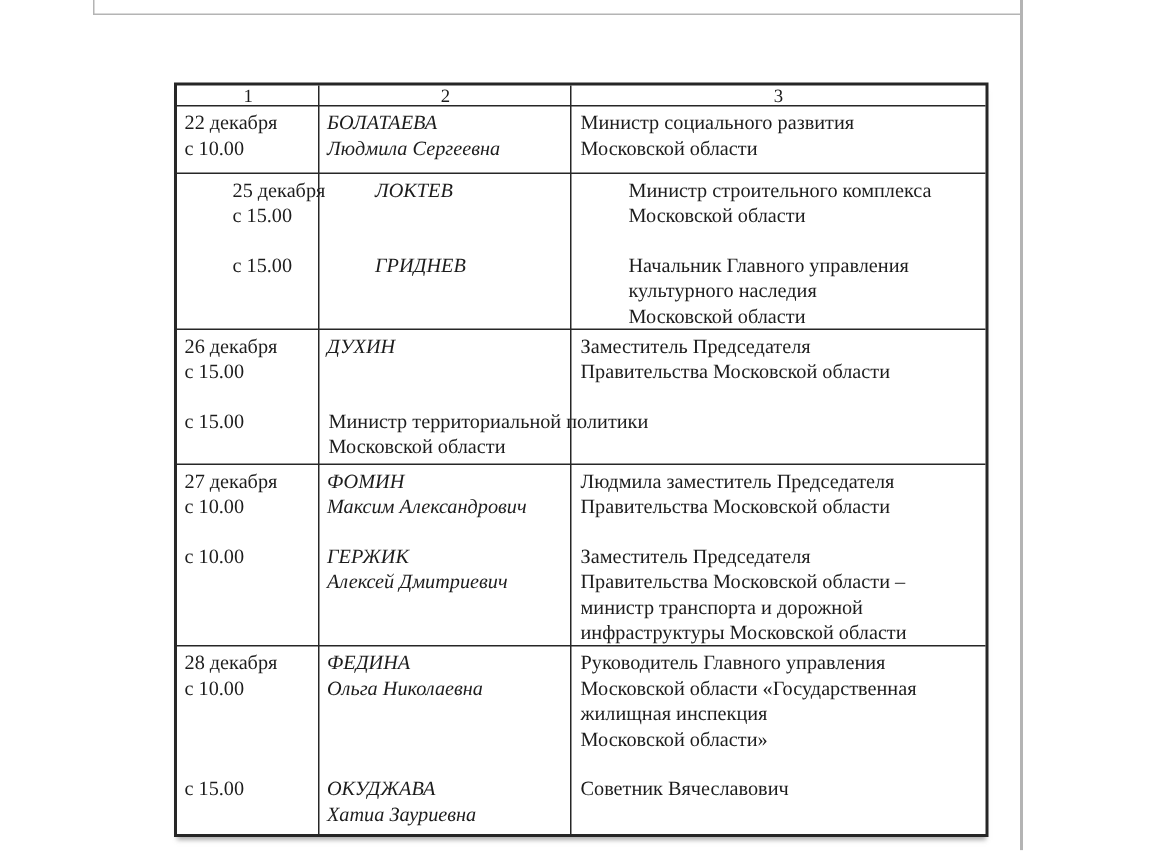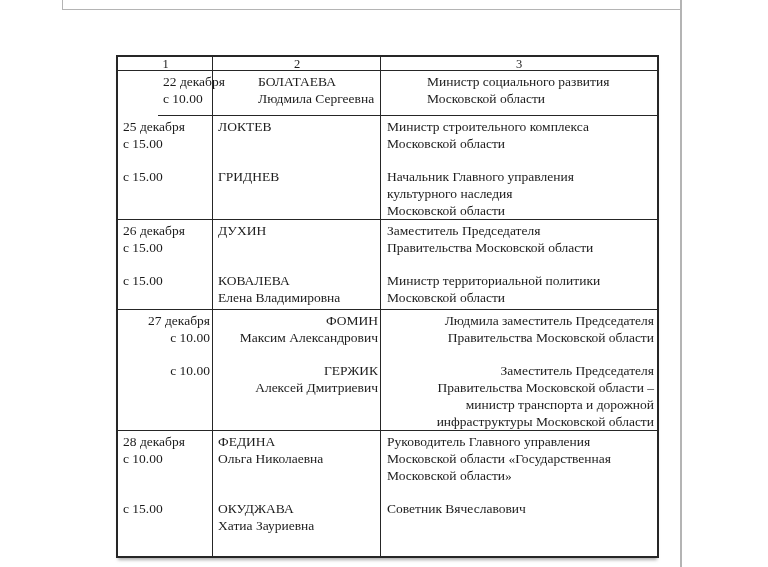--- a/index.html
+++ b/index.html
@@ -29,31 +29,31 @@
     display:flex; height:14px; line-height:14px; font-size:12.5px;
     border-bottom:1.5px solid var(--border,#262626); text-align:center;
   }
   .trow.header .hc { box-sizing:border-box; }
   .trow.header .hc.c1 { width:95px; }
   .trow.header .hc.c2 { width:168px; }
   .trow.header .hc.c3 { flex:1; }
 
   .trow.body { border-bottom:1.5px solid var(--border,#262626); padding:2px 0 0; }
   .trow.body:last-child { border-bottom:none; }
-  .trow.r0 { min-height:45px;margin-left:40px; }
-  .trow.r1 { min-height:100px; }
+  .trow.r0 { min-height:45px; }
+  .trow.r1 { min-height:100px;padding-left:32px; }
   .trow.r2 { min-height:90px; }
-  .trow.r3 { min-height:120px;text-align:right; }
+  .trow.r3 { min-height:120px; }
   .trow.r4 { min-height:125px; }
 
   .entry { display:flex; }
   .entry + .entry { margin-top:16px; }
   .cell { box-sizing:border-box; }
   .cell.c1 { width:95px;  padding:0 3px 0 5px; }
-  .cell.c2 { width:168px; padding:0 3px 0 5px; }
+  .cell.c2 { width:168px; padding:0 3px 0 5px;font-style:italic; }
   .cell.c3 { flex:1;      padding:0 3px 0 6px; }
   .ln { white-space:nowrap; height:17px; }
 </style>
 </head>
 <body>
 
 <div class="screen" style="--bg: #ffffff; --text: #1c1c1c; --border: #262626; --pageline: #b4b4b4;">
   <div class="page-line top"></div>
   <div class="page-line left"></div>
   <div class="page-line right"></div>
@@ -121,24 +121,20 @@
           </div>
           <div class="cell c3">
             <div class="ln">Заместитель Председателя</div>
             <div class="ln">Правительства Московской области</div>
           </div>
         </div>
         <div class="entry">
           <div class="cell c1">
             <div class="ln">с 15.00</div>
           </div>
-          <div class="cell c2">
-            <div class="ln">КОВАЛЕВА</div>
-            <div class="ln">Елена Владимировна</div>
-          </div>
           <div class="cell c3">
             <div class="ln">Министр территориальной политики</div>
             <div class="ln">Московской области</div>
           </div>
         </div>
       </div>
       <div class="trow body r3">
         <div class="entry">
           <div class="cell c1">
             <div class="ln">27 декабря</div>
@@ -175,20 +171,21 @@
             <div class="ln">28 декабря</div>
             <div class="ln">с 10.00</div>
           </div>
           <div class="cell c2">
             <div class="ln">ФЕДИНА</div>
             <div class="ln">Ольга Николаевна</div>
           </div>
           <div class="cell c3">
             <div class="ln">Руководитель Главного управления</div>
             <div class="ln">Московской области «Государственная</div>
+            <div class="ln">жилищная инспекция</div>
             <div class="ln">Московской области»</div>
           </div>
         </div>
         <div class="entry">
           <div class="cell c1">
             <div class="ln">с 15.00</div>
           </div>
           <div class="cell c2">
             <div class="ln">ОКУДЖАВА</div>
             <div class="ln">Хатиа Зауриевна</div>

